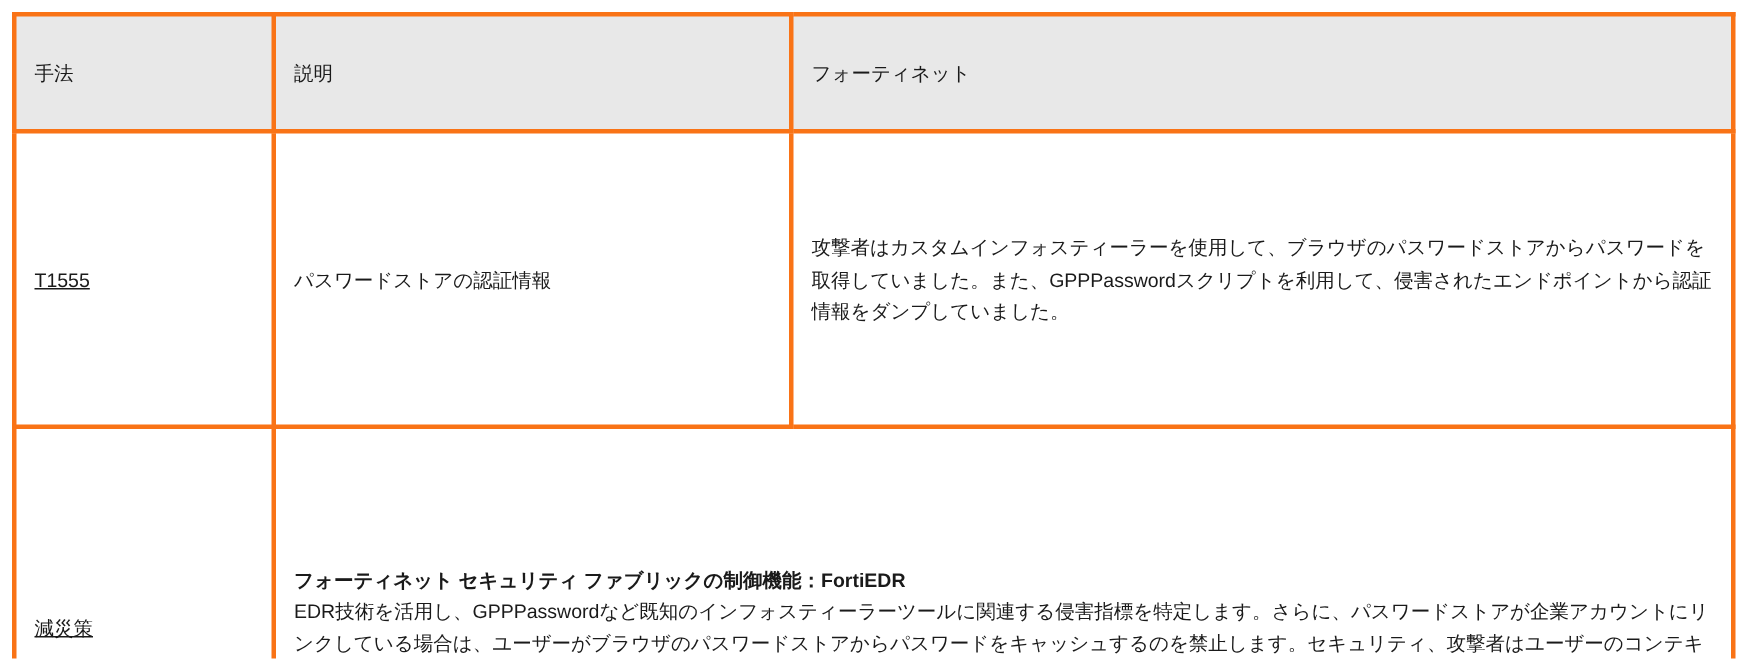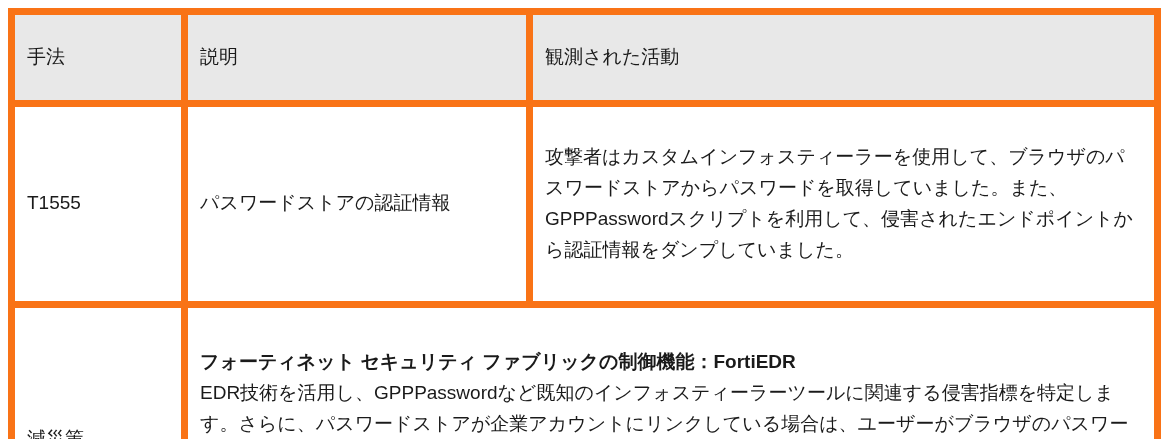--- a/index.html
+++ b/index.html
@@ -20,41 +20,42 @@
     padding: 8px 6px 6px 8px;
   }
   table.tech-table {
     border-collapse: collapse;
     width: 1148px;
     table-layout: fixed;
     border: 1px solid #6f6f6f;
   }
   table.tech-table td,
   table.tech-table th {
-    border: 7px solid #f97316;
+    border: 3px solid #f97316;
     vertical-align: middle;
     padding: 27px 12px;
-    font-size: 19px;
+    font-size: 13px;
     line-height: 1.62;
     text-align: left;
     font-weight: normal;
   }
   thead th {
     background: #e8e8e8;
     font-weight: bold;
     font-size: 15.5px;
     padding-top: 9px;
     padding-bottom: 9px;
   }
   .col-a { width: 173px; }
   .col-b { width: 345px; }
   .col-c { width: 628px; }
 
   td.cell-label {
     vertical-align: middle;
+    text-decoration: underline;
   }
   td.cell-body {
     vertical-align: middle;
   }
   .mitigation-cell {
     vertical-align: middle;
   }
   .mit-title {
     font-weight: bold;
     display: block;
@@ -76,21 +77,21 @@
   <table class="tech-table">
     <colgroup>
       <col class="col-a">
       <col class="col-b">
       <col class="col-c">
     </colgroup>
     <thead>
       <tr>
         <th>手法</th>
         <th>説明</th>
-        <th>観測された活動</th>
+        <th>フォーティネット</th>
       </tr>
     </thead>
     <tbody>
       <tr class="row-desc">
         <td class="cell-label">T1555</td>
         <td class="cell-body">パスワードストアの認証情報</td>
         <td class="cell-body wide-cell">攻撃者はカスタムインフォスティーラーを使用して、ブラウザのパスワードストアからパスワードを取得していました。また、GPPPasswordスクリプトを利用して、侵害されたエンドポイントから認証情報をダンプしていました。</td>
       </tr>
       <tr class="row-mit">
         <td class="cell-label">減災策</td>

